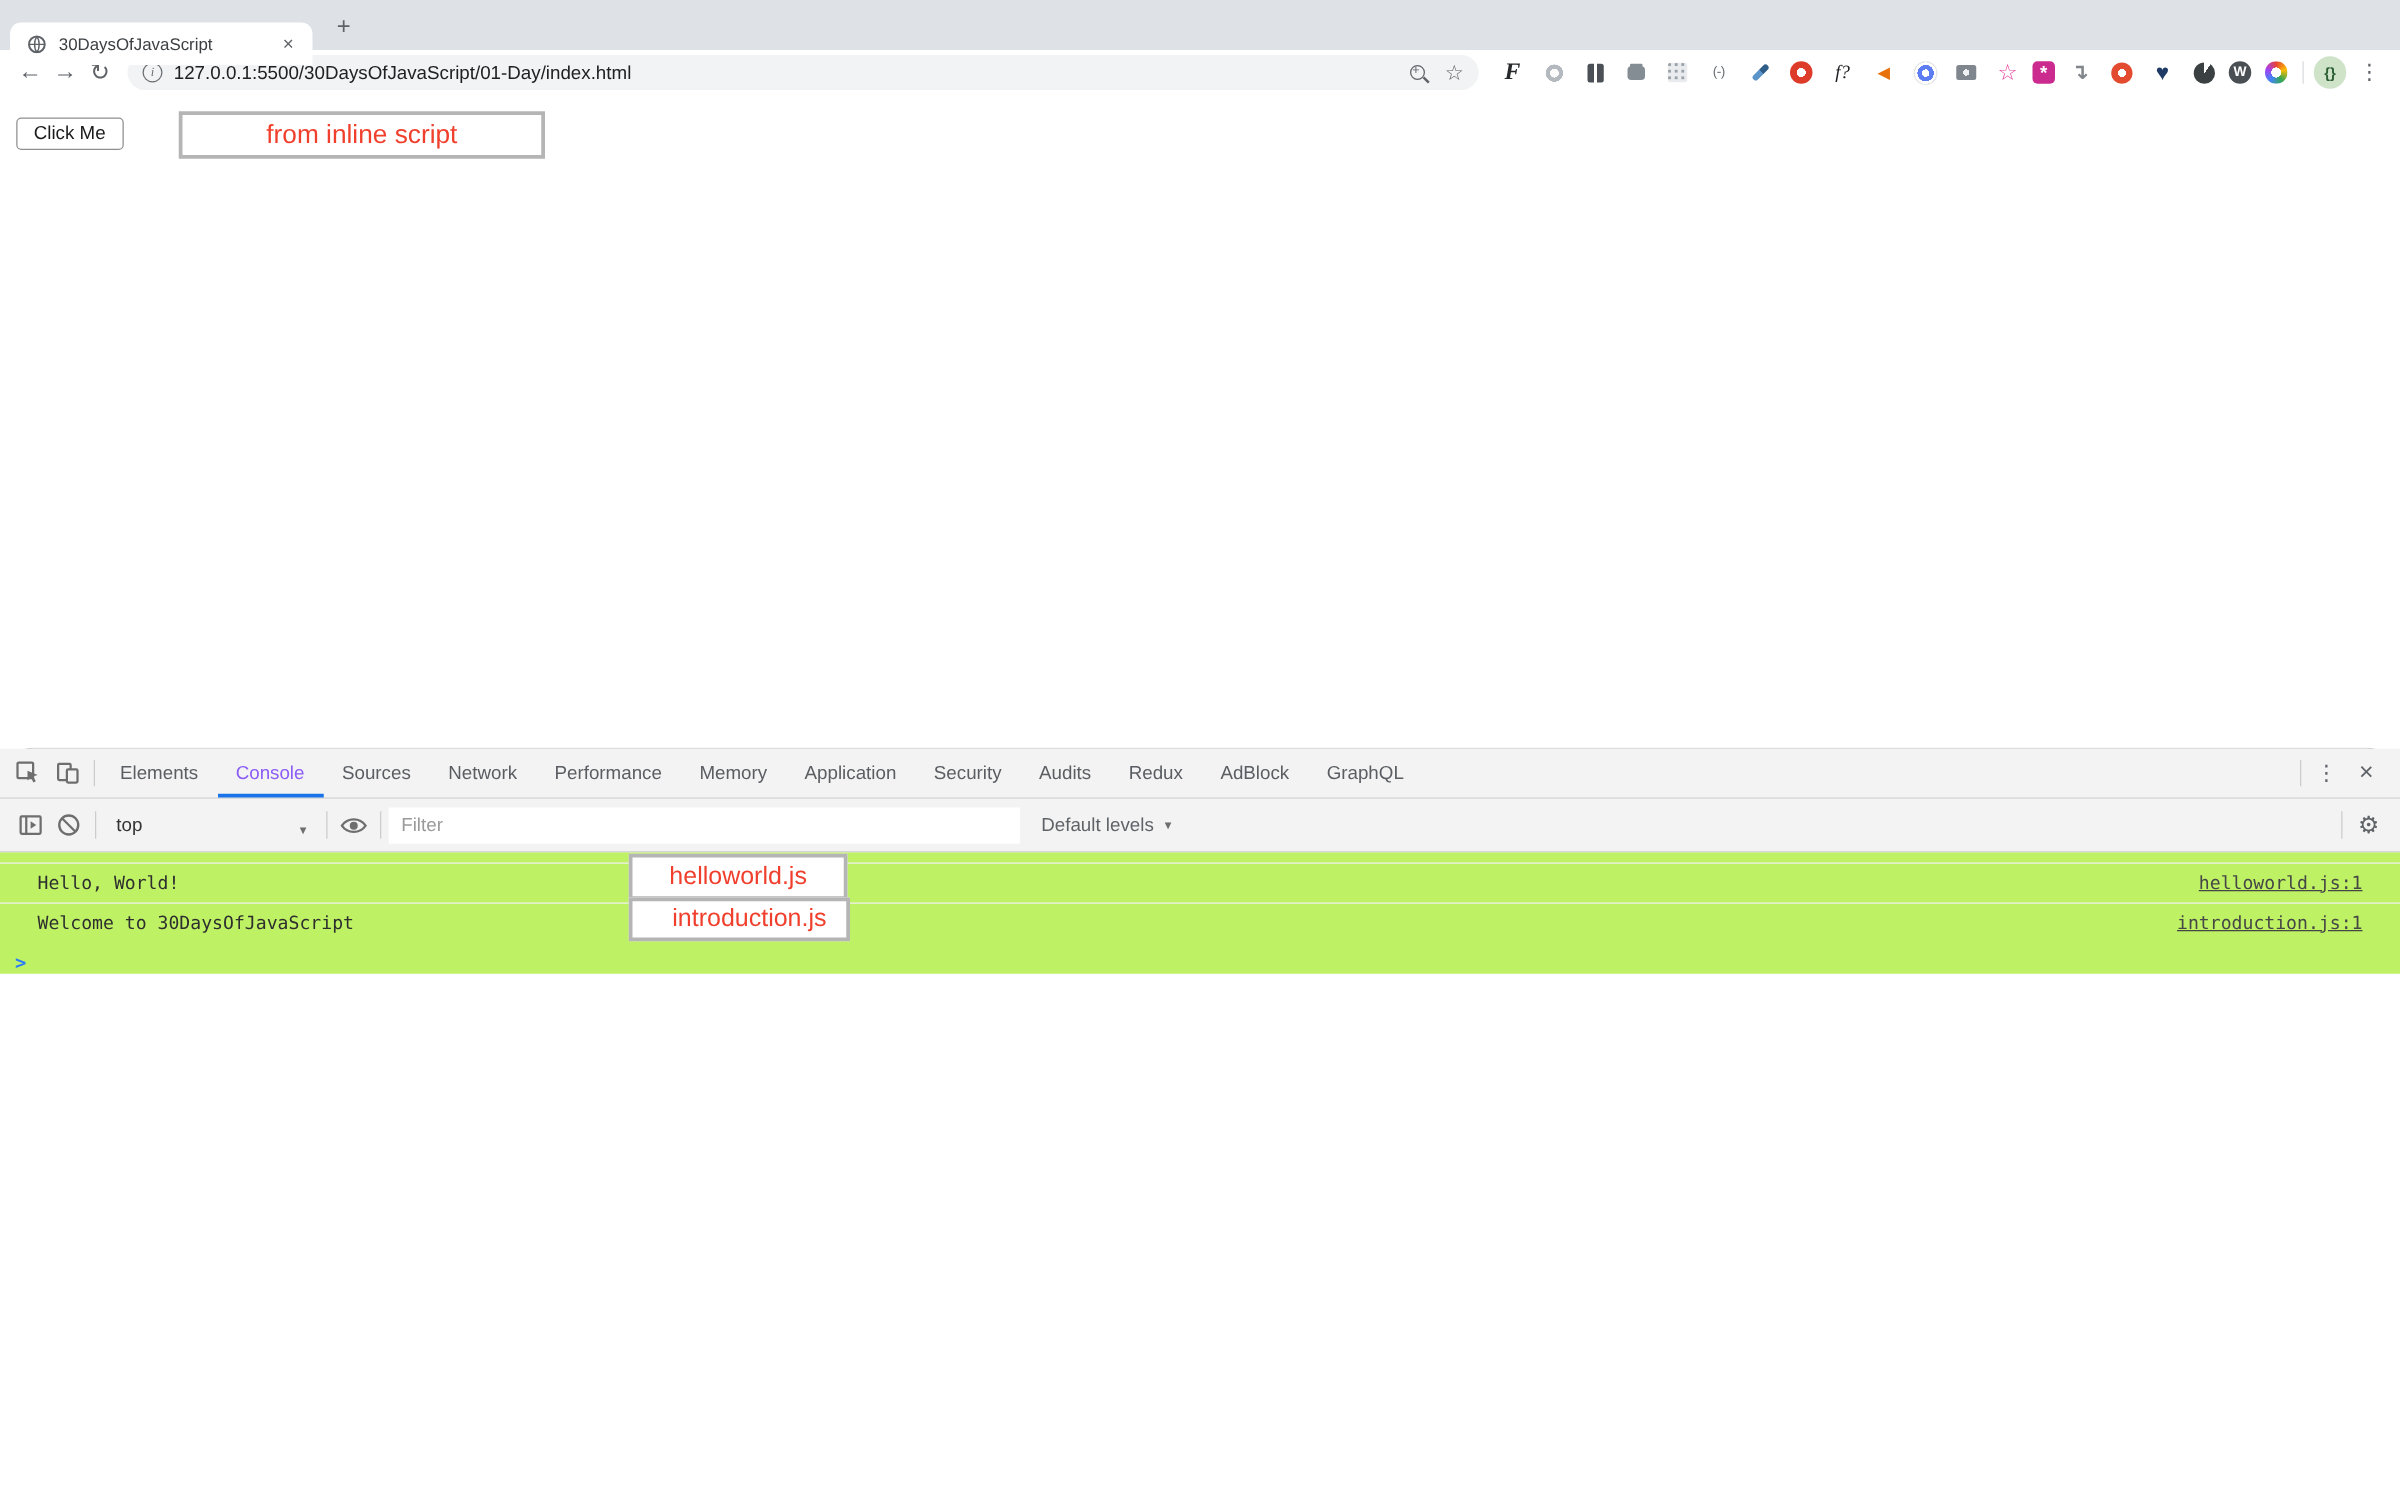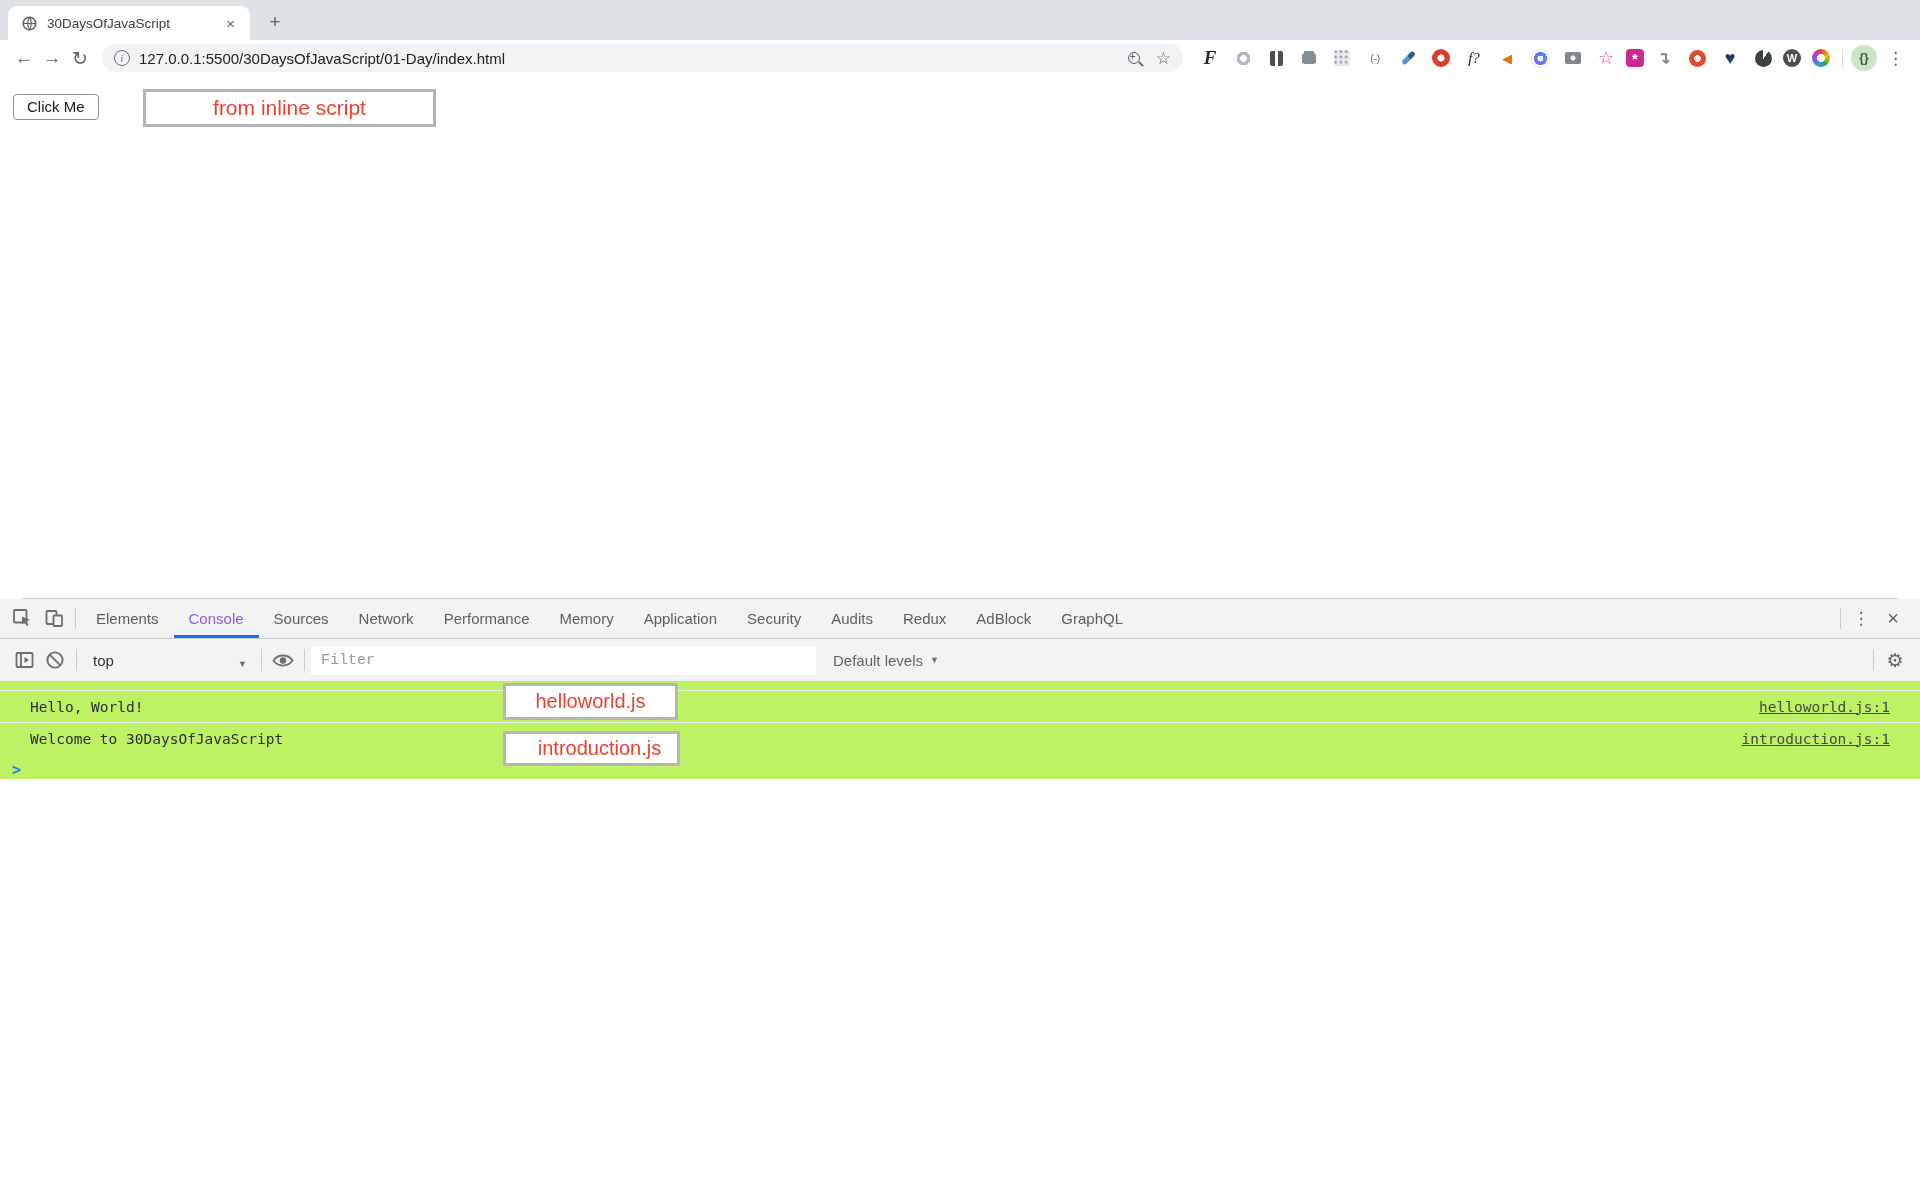--- a/index.html
+++ b/index.html
@@ -2,21 +2,21 @@
 <html><head>
 <meta charset="utf-8">
 <style>
   * { margin:0; padding:0; box-sizing:border-box; }
   html,body { width:1920px; height:1200px; overflow:hidden; background:#fff;
     font-family:"Liberation Sans","DejaVu Sans",sans-serif; }
   .screen { position:relative; width:1920px; height:1200px; background:#fff; }
 
   
   .tabstrip { position:relative; height:40px; background:#dee1e6; }
-  .tab { position:absolute; left:8px; top:6px; width:242px; height:34px; background:#fff;
+  .tab { position:absolute; left:8px; top:18px; width:242px; height:34px; background:#fff;
     border-radius:9px 9px 0 0; display:flex; align-items:center; padding:0 10px 0 14px; }
   .tab-title { font-size:13.5px; color:#3c4043; margin-left:10px; white-space:nowrap;
     overflow:hidden; flex:1; }
   .tab-close { color:#5f6368; font-size:15px; line-height:15px; padding:2px 5px; border-radius:50%; }
   .newtab { position:absolute; left:262px; top:9px; font-size:19px; color:#5f6368;
     width:26px; height:26px; display:flex; align-items:center; justify-content:center; }
 
   
   .toolbar { height:36px; background:#fff; display:flex; align-items:center; padding:0 10px; }
   .navbtn { width:28px; height:28px; display:flex; align-items:center; justify-content:center;
@@ -98,37 +98,37 @@
   .dt-close { font-size:20px; color:#5f6368; width:34px; display:flex; align-items:center; justify-content:center; }
 
   .dt-toolbar { height:43px; background:#f3f3f3; border-bottom:1px solid #ccc;
     display:flex; align-items:center; padding:0 10px; }
   .dtt-ico { width:30px; display:flex; align-items:center; justify-content:center; }
   .dtt-sep { width:1px; height:22px; background:#ccc; margin:0 6px; }
   .ctx-select { width:172px; display:flex; align-items:flex-end; justify-content:space-between;
     font-size:15px; color:#333; padding:0 8px 0 10px; }
   .caret { font-size:9px; color:#6e6e6e; }
   .filter-input { width:505px; height:29px; border:none; outline:none; background:#fff;
-    font-size:15px; color:#333; padding:0 10px; font-family:Liberation Mono, monospace; }
+    font-size:15px; color:#333; padding:0 10px; font-family:Liberation Sans, sans-serif; }
   .filter-input::placeholder { color:#9a9a9a; }
   .levels { display:flex; align-items:center; gap:7px; margin-left:17px; font-size:15px; color:#5f6368; }
   .dtt-right { margin-left:auto; display:flex; align-items:center; }
   .gear { font-size:19px; color:#5f6368; font-family:"DejaVu Sans",sans-serif; }
 
   .dt-console { background:#bef264; font-family:"DejaVu Sans Mono","Liberation Mono",monospace;
     font-size:14.5px; color:#2e2e2e; }
   .con-spacer { height:8px; }
   .con-row { height:32px; display:flex; align-items:center; padding:0 30px;
     border-top:1px solid #f0f0f0; }
   .con-row:last-of-type { border-bottom:1px solid #f0f0f0; }
   .con-src { margin-left:auto; text-decoration:underline; color:#464646; }
   .con-prompt { padding:7px 0 0 12px; color:#2c7cf6; font-weight:bold; font-size:15px; }
 
   .anno-hw { left:503px; top:84px; width:175px; height:37px; font-size:20px; }
-  .anno-intro { left:503px; top:132px; width:177px; height:35px; font-size:20px;padding-left:16px; }
+  .anno-intro { left:503px; top:119px; width:177px; height:35px; font-size:20px;padding-left:16px; }
   svg { display:block; }
 </style>
 </head>
 <body>
 
 <div class="screen">
 
   <div class="tabstrip">
     <div class="tab">
       <span>

